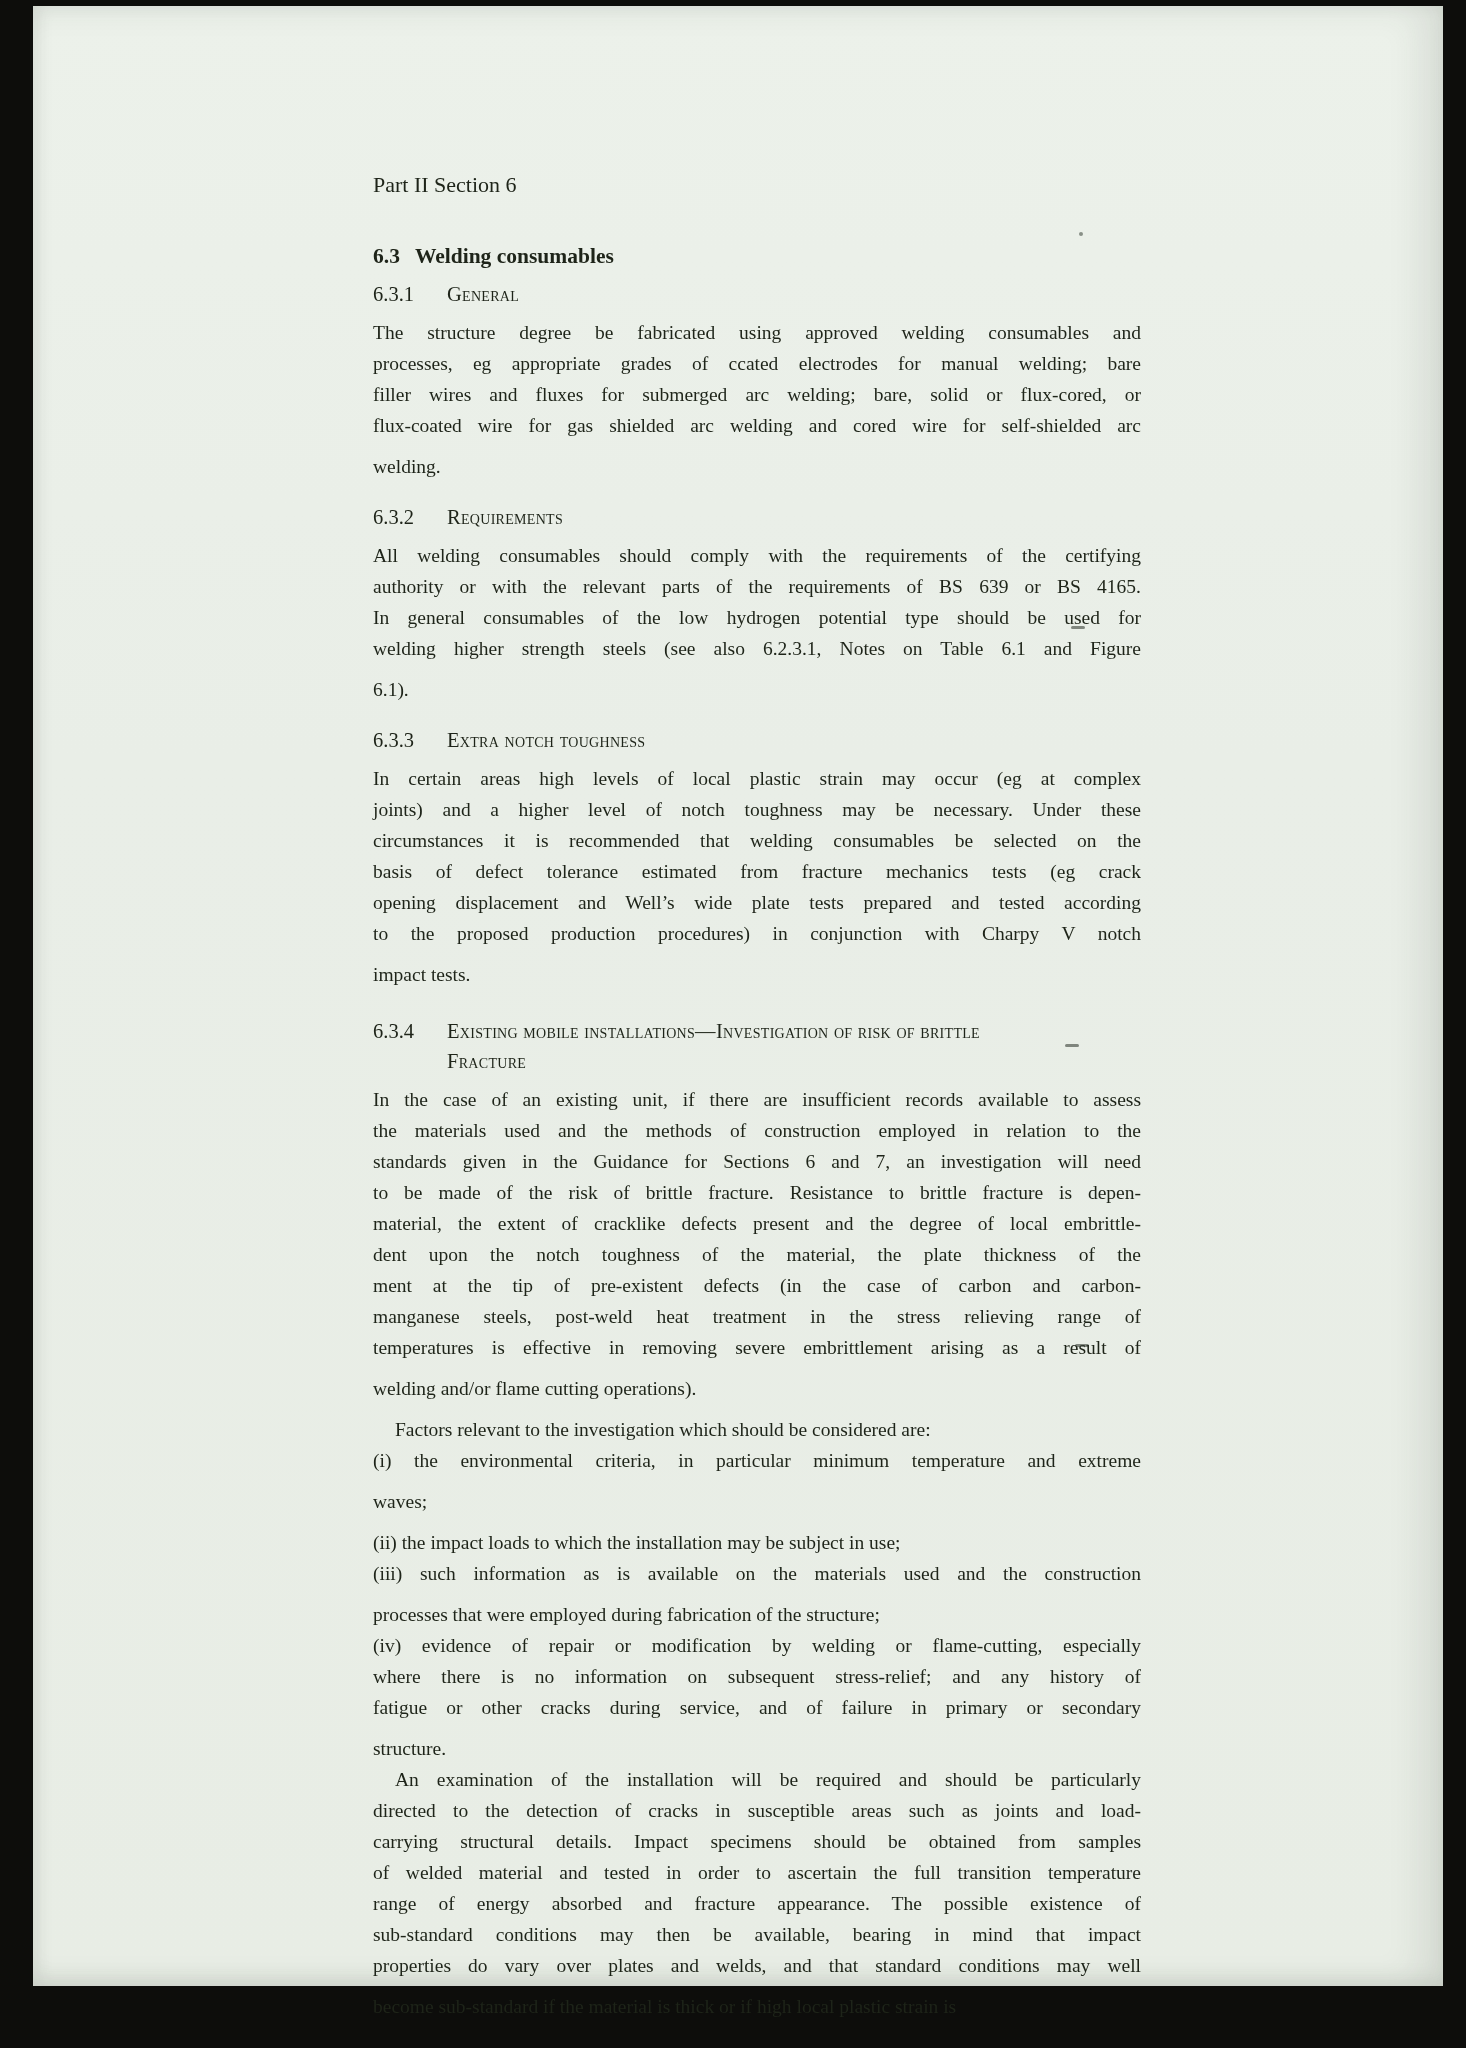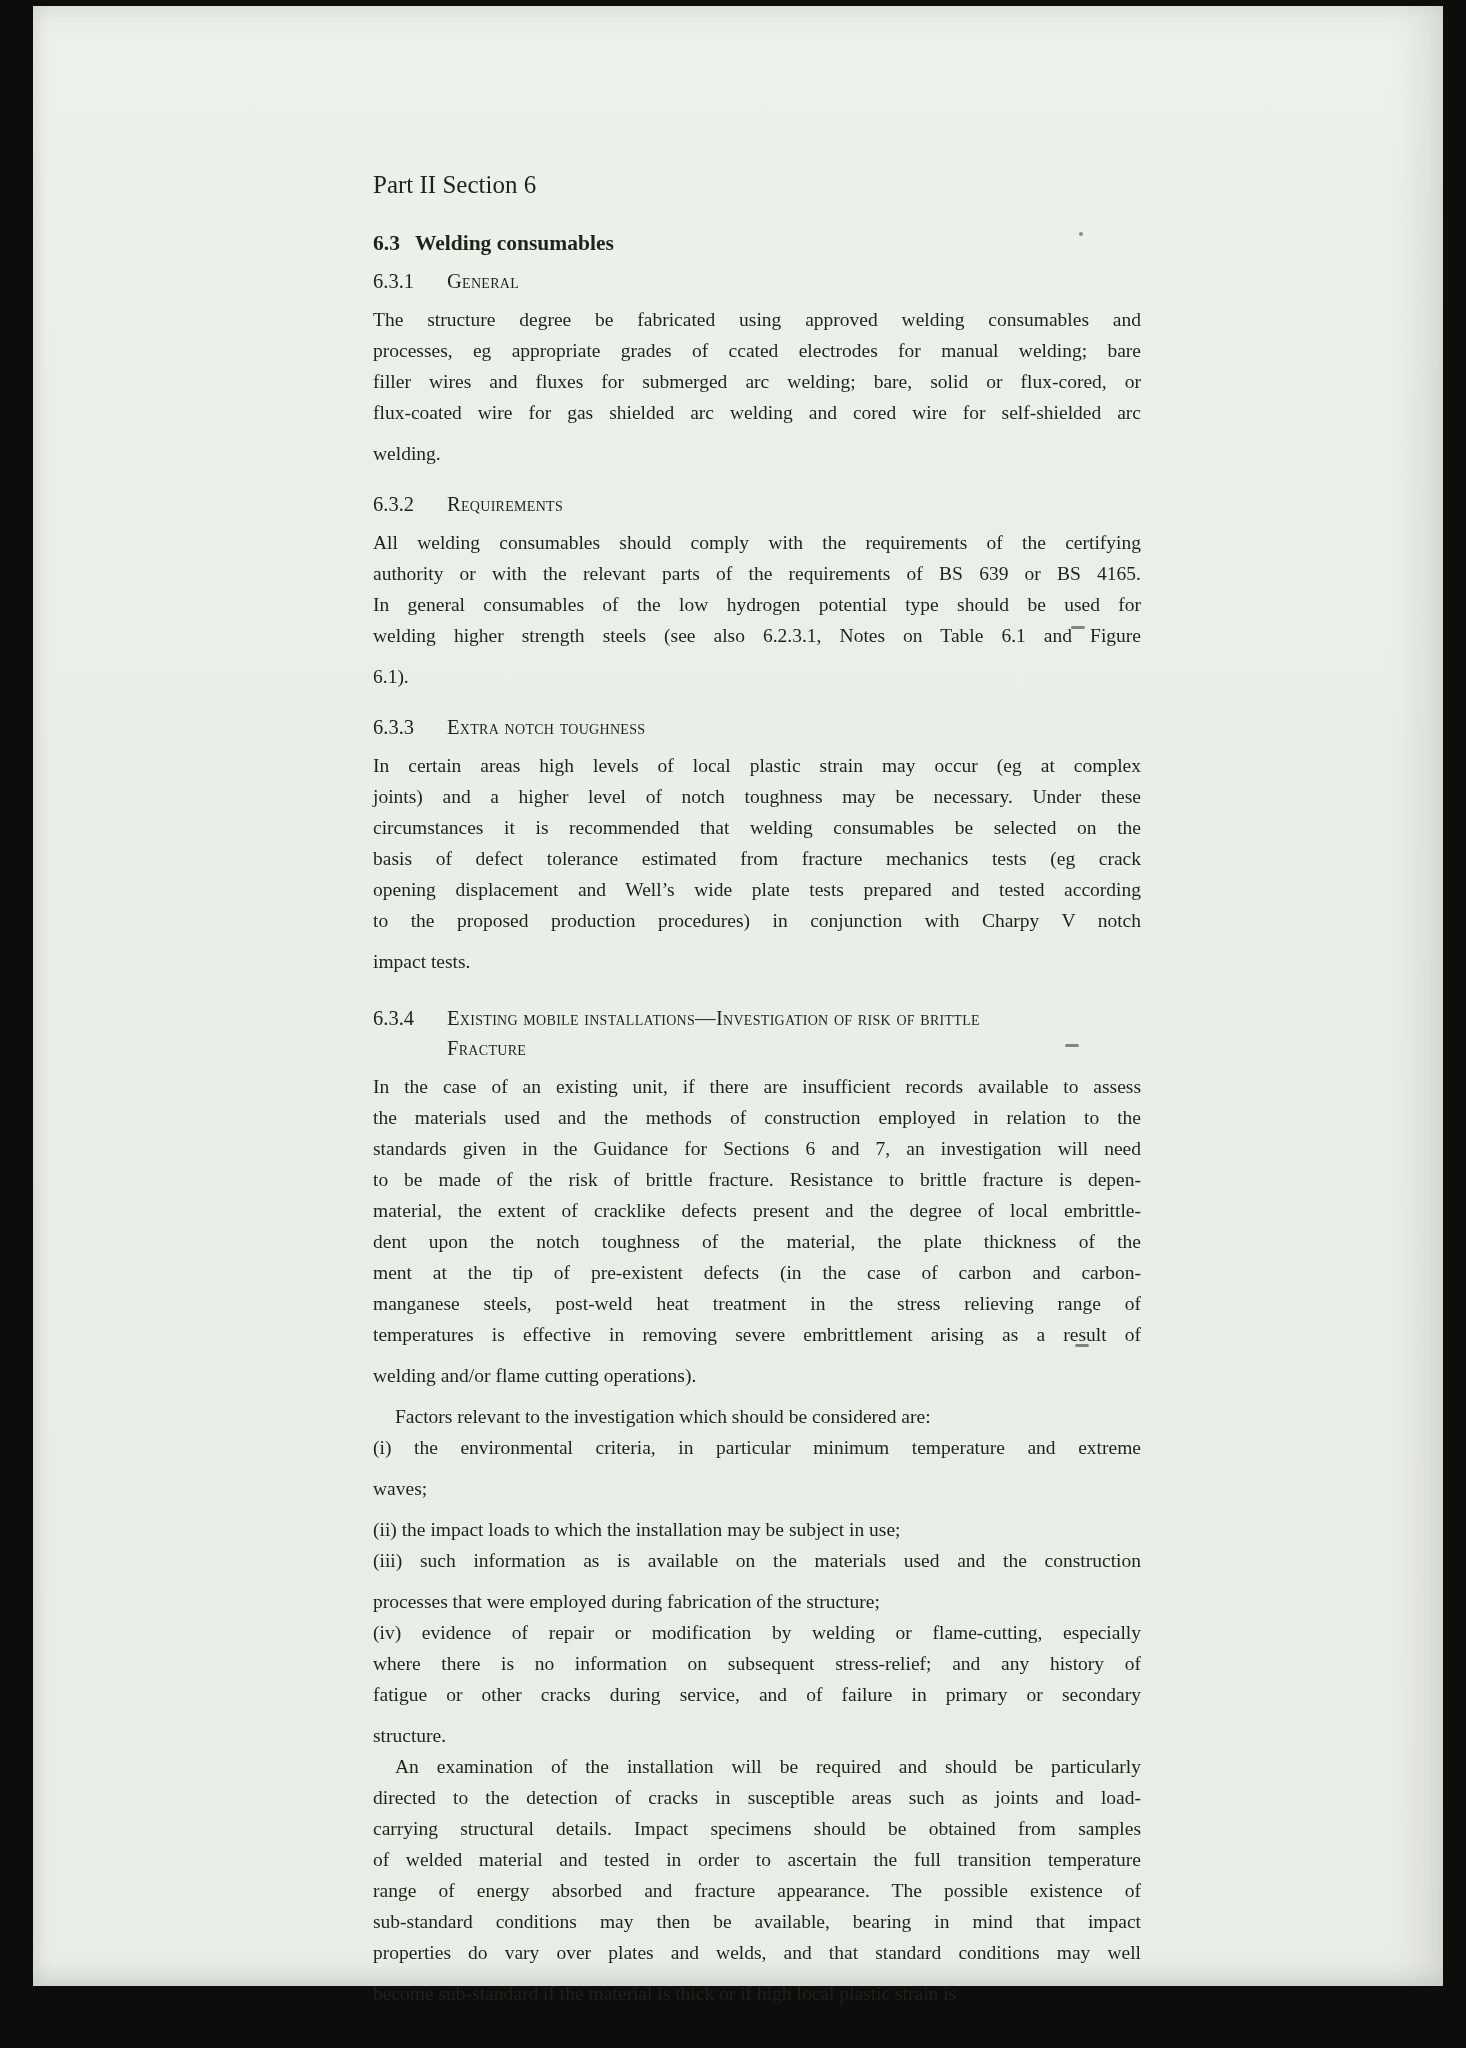--- a/index.html
+++ b/index.html
@@ -18,22 +18,22 @@
                 inset 7px 0 16px rgba(45,55,45,.06),
                 inset 0 -10px 18px rgba(45,55,45,.05);
     color: #1e2419;
   }
   .content {
     position: absolute;
     left: 340px; top: 165px;
     width: 768px;
   }
   .page-header {
-    font-size: 25px; line-height: 28px;
-    margin: 0 0 30px 0;
+    font-size: 22px; line-height: 28px;
+    margin: 0 0 43px 0;
   }
   .sec-heading {
     display: flex;
     font-size: 21.5px; line-height: 28px;
     font-weight: bold;
     margin: 0 0 9px 0;
   }
   .subheading {
     display: flex;
     font-size: 20.5px; line-height: 30px;

